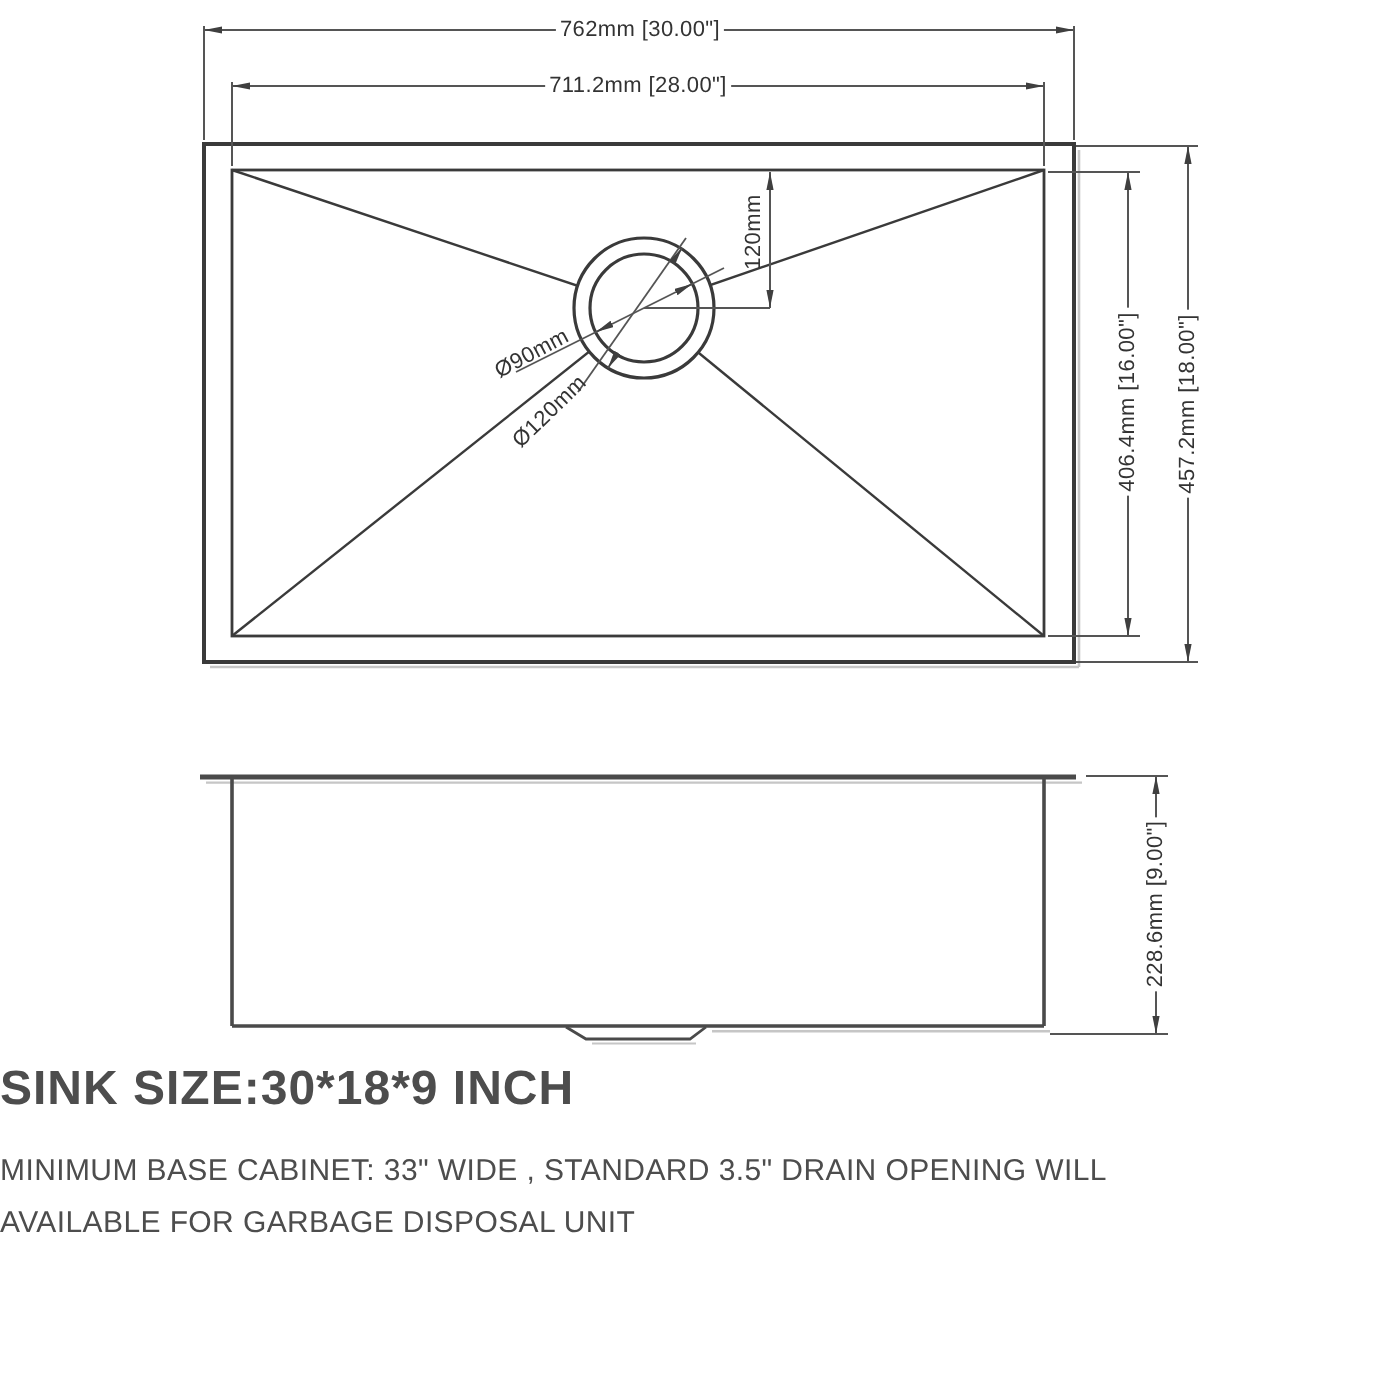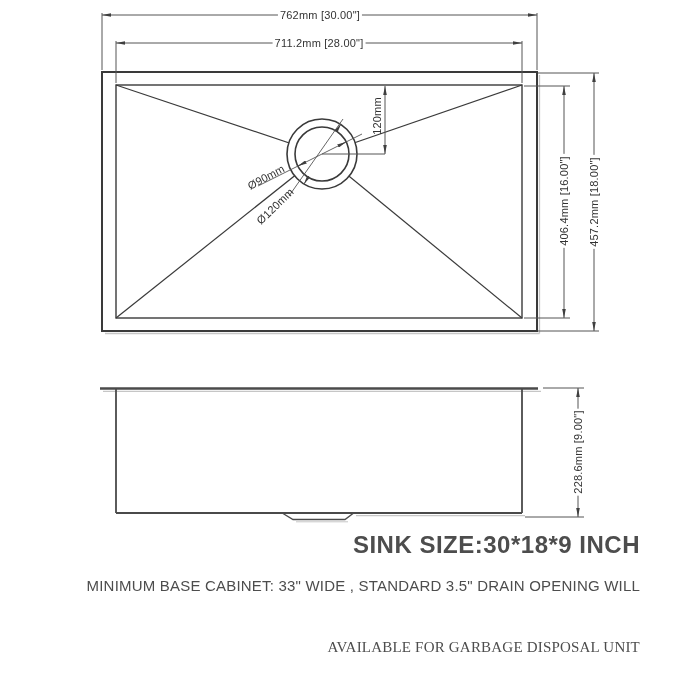--- a/index.html
+++ b/index.html
@@ -5,21 +5,21 @@
   html,body{margin:0;padding:0;background:#ffffff;}
   #canvas{position:relative;width:700px;height:700px;background:#ffffff;overflow:hidden;
           font-family:"Liberation Sans", sans-serif;}
   svg{position:absolute;left:0;top:0;}
   .dim{position:absolute;font-size:11px;letter-spacing:0.2px;color:#333333;background:#ffffff;
        white-space:nowrap;padding:0 2px;line-height:12px;}
   .r90{transform:translate(-50%,-50%) rotate(-90deg);}
   .rplain{transform:translate(-50%,-50%);}
   .r28{transform:translate(-50%,-50%) rotate(-28deg);}
   .r44{transform:translate(-50%,-50%) rotate(-44deg);}
-  .footer-line{position:absolute;left:0;width:640px;text-align:right;color:#4d4d4d;}
+  .footer-line{position:absolute;left:0;width:640px;text-align:left;color:#4d4d4d;}
   .title{font-size:24px;font-weight:bold;letter-spacing:0.5px;}
   .note{font-size:15px;letter-spacing:0.2px;}
   .shape{stroke:#3a3a3a;fill:none;}
   .thin{stroke:#555555;stroke-width:1;fill:none;}
   .shadow{stroke:#c6c6c6;fill:none;}
 </style>
 </head>
 <body>
 
 <div id="canvas">
@@ -108,15 +108,15 @@
   <div class="dim rplain" style="left:319px;top:43px;">711.2mm [28.00"]</div>
   <div class="dim r90" style="left:564px;top:201px;">406.4mm [16.00"]</div>
   <div class="dim r90" style="left:594px;top:202px;">457.2mm [18.00"]</div>
   <div class="dim r90" style="left:377px;top:116px;background:transparent;padding:0;">120mm</div>
   <div class="dim r28" style="left:266px;top:177px;background:transparent;padding:0;">Ø90mm</div>
   <div class="dim r44" style="left:275px;top:206px;background:transparent;padding:0;">Ø120mm</div>
   <div class="dim r90" style="left:578px;top:452px;">228.6mm [9.00"]</div>
 
   <div class="footer-line title" style="top:531px;">SINK SIZE:30*18*9 INCH</div>
   <div class="footer-line note" style="top:577px;">MINIMUM BASE CABINET: 33" WIDE , STANDARD 3.5" DRAIN OPENING WILL</div>
-  <div class="footer-line note" style="top:639px;font-family:Liberation Serif, serif;">AVAILABLE FOR GARBAGE DISPOSAL UNIT</div>
+  <div class="footer-line note" style="top:603px;">AVAILABLE FOR GARBAGE DISPOSAL UNIT</div>
 
 </div>
 
 </body></html>

